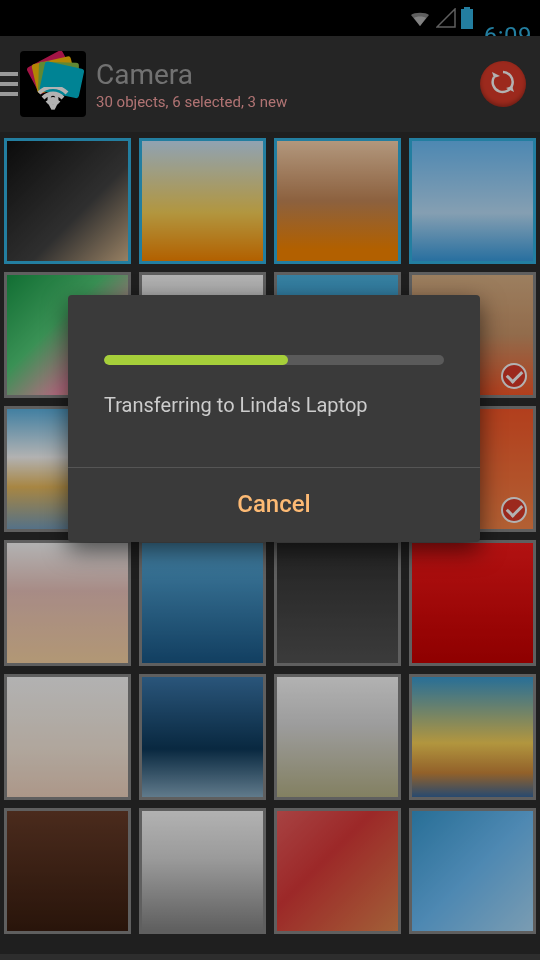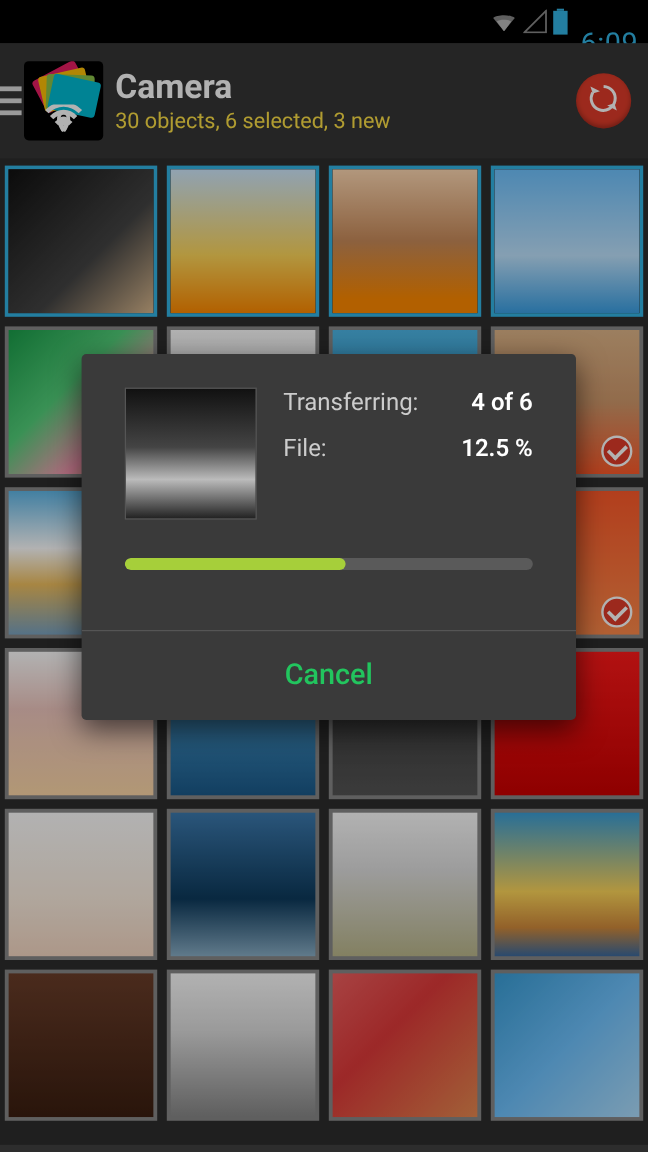--- a/index.html
+++ b/index.html
@@ -18,22 +18,22 @@
   .menu-icon span { height: 4px; background: #ddd; width: 18px; }
   .app-icon { width: 66px; height: 66px; margin-left: 2px; position: relative; background: #000; border-radius: 4px; overflow: hidden; }
   .app-icon .stack { position: absolute; left: 50%; top: 35%; transform: translate(-50%,-50%) rotate(-8deg); }
   .app-icon .card { position: absolute; width: 40px; height: 30px; border-radius: 3px; }
   .app-icon .c1 { background: #e91e63; transform: rotate(-20deg); left:-22px; top:-17px; }
   .app-icon .c2 { background: #ffc107; transform: rotate(-5deg); left:-19px; top:-14px; }
   .app-icon .c3 { background: #8bc34a; transform: rotate(10deg); left:-15px; top:-11px; }
   .app-icon .c4 { background: #00bcd4; transform: rotate(20deg); left:-12px; top:-8px; }
   .app-icon .wifi-badge { position: absolute; bottom: 2px; left: 50%; transform: translateX(-50%); }
   .titles { margin-left: 10px; flex: 1; }
-  .title { color: #ffffff; font-size: 28px; font-weight: 700; }
-  .subtitle { color: #fde047; font-size: 18px; margin-top: 2px; }
+  .title { color: #a3a3a3; font-size: 28px; font-weight: 400; }
+  .subtitle { color: #fca5a5; font-size: 15px; margin-top: 2px; }
   .sync-btn { width: 46px; height: 46px; border-radius: 50%; background: #e03c2a; display: flex; align-items: center; justify-content: center; margin-right: 14px; box-shadow: inset 0 -2px 4px rgba(0,0,0,0.3); }
 
   
   .grid { position: absolute; top: 132px; left: 0; right: 0; bottom: 0; padding: 6px 4px; display: grid; grid-template-columns: repeat(4, 1fr); grid-auto-rows: 126px; gap: 8px; }
   .thumb { position: relative; background: #888; border: 3px solid transparent; overflow: hidden; }
   .thumb.selected { border-color: #33b5e5; }
   .thumb .img { width: 100%; height: 100%; }
   .thumb .check { position: absolute; right: 6px; bottom: 6px; width: 26px; height: 26px; border-radius: 50%; background: #e03c2a; display: flex; align-items: center; justify-content: center; border: 2px solid #fff; }
   .thumb .check::after { content: ""; width: 12px; height: 7px; border-left: 3px solid #fff; border-bottom: 3px solid #fff; transform: rotate(-45deg); margin-top: -3px; }
 
@@ -70,21 +70,21 @@
   .dialog-body { padding: 28px 36px 18px 36px; }
   .dialog-row { display: flex; gap: 22px; }
   .dialog-thumb { width: 110px; height: 110px; background: linear-gradient(180deg,#111 0%, #444 45%, #bbb 70%, #222 100%); flex-shrink: 0; border: 1px solid #555; }
   .kv { flex: 1; }
   .kv-row { display: flex; justify-content: space-between; color: #ccc; font-size: 20px; margin-bottom: 14px; }
   .kv-row .v { color: #fff; font-weight: 600; }
   .progress { height: 10px; background: #5a5a5a; border-radius: 5px; margin-top: 32px; overflow: hidden; }
   .progress-fill { height: 100%; background: #a6cf3a; border-radius: 5px; }
   .dest { color: #ccc; font-size: 20px; margin-top: 28px; }
   .dialog-divider { height: 1px; background: #555; margin-top: 32px; }
-  .dialog-cancel { text-align: center; color: #22c55e; font-size: 24px; font-weight: 500; padding: 22px 0 24px 0; }
+  .dialog-cancel { text-align: center; color: #fdba74; font-size: 24px; font-weight: 500; padding: 22px 0 24px 0; }
 
   
   .nav-line { position: absolute; bottom: 0; left: 0; right: 0; height: 6px; background: #2d2d2d; }
 
 </style>
 </head>
 <body>
 
 <div class="screen">
 
@@ -221,35 +221,23 @@
         <div class="img t22"></div>
       </div>
       <div class="thumb">
         <div class="img t23"></div>
       </div>
     </div>
 
   <div class="dialog-scrim"></div>
   <div class="dialog">
     <div class="dialog-body">
-      <div class="dialog-row">
-        <div class="dialog-thumb"></div>
-        <div class="kv">
-          <div class="kv-row">
-            <span>Transferring:</span>
-            <span class="v">4 of 6</span>
-          </div>
-          <div class="kv-row">
-            <span>File:</span>
-            <span class="v">12.5 %</span>
-          </div>
-        </div>
-      </div>
       <div class="progress">
         <div class="progress-fill" id="progress-fill" style="width: 54%;"></div>
       </div>
+      <div class="dest">Transferring to Linda's Laptop</div>
     </div>
     <div class="dialog-divider"></div>
     <div class="dialog-cancel">Cancel</div>
   </div>
 
   <div class="nav-line"></div>
 </div>
 
 </body></html>

